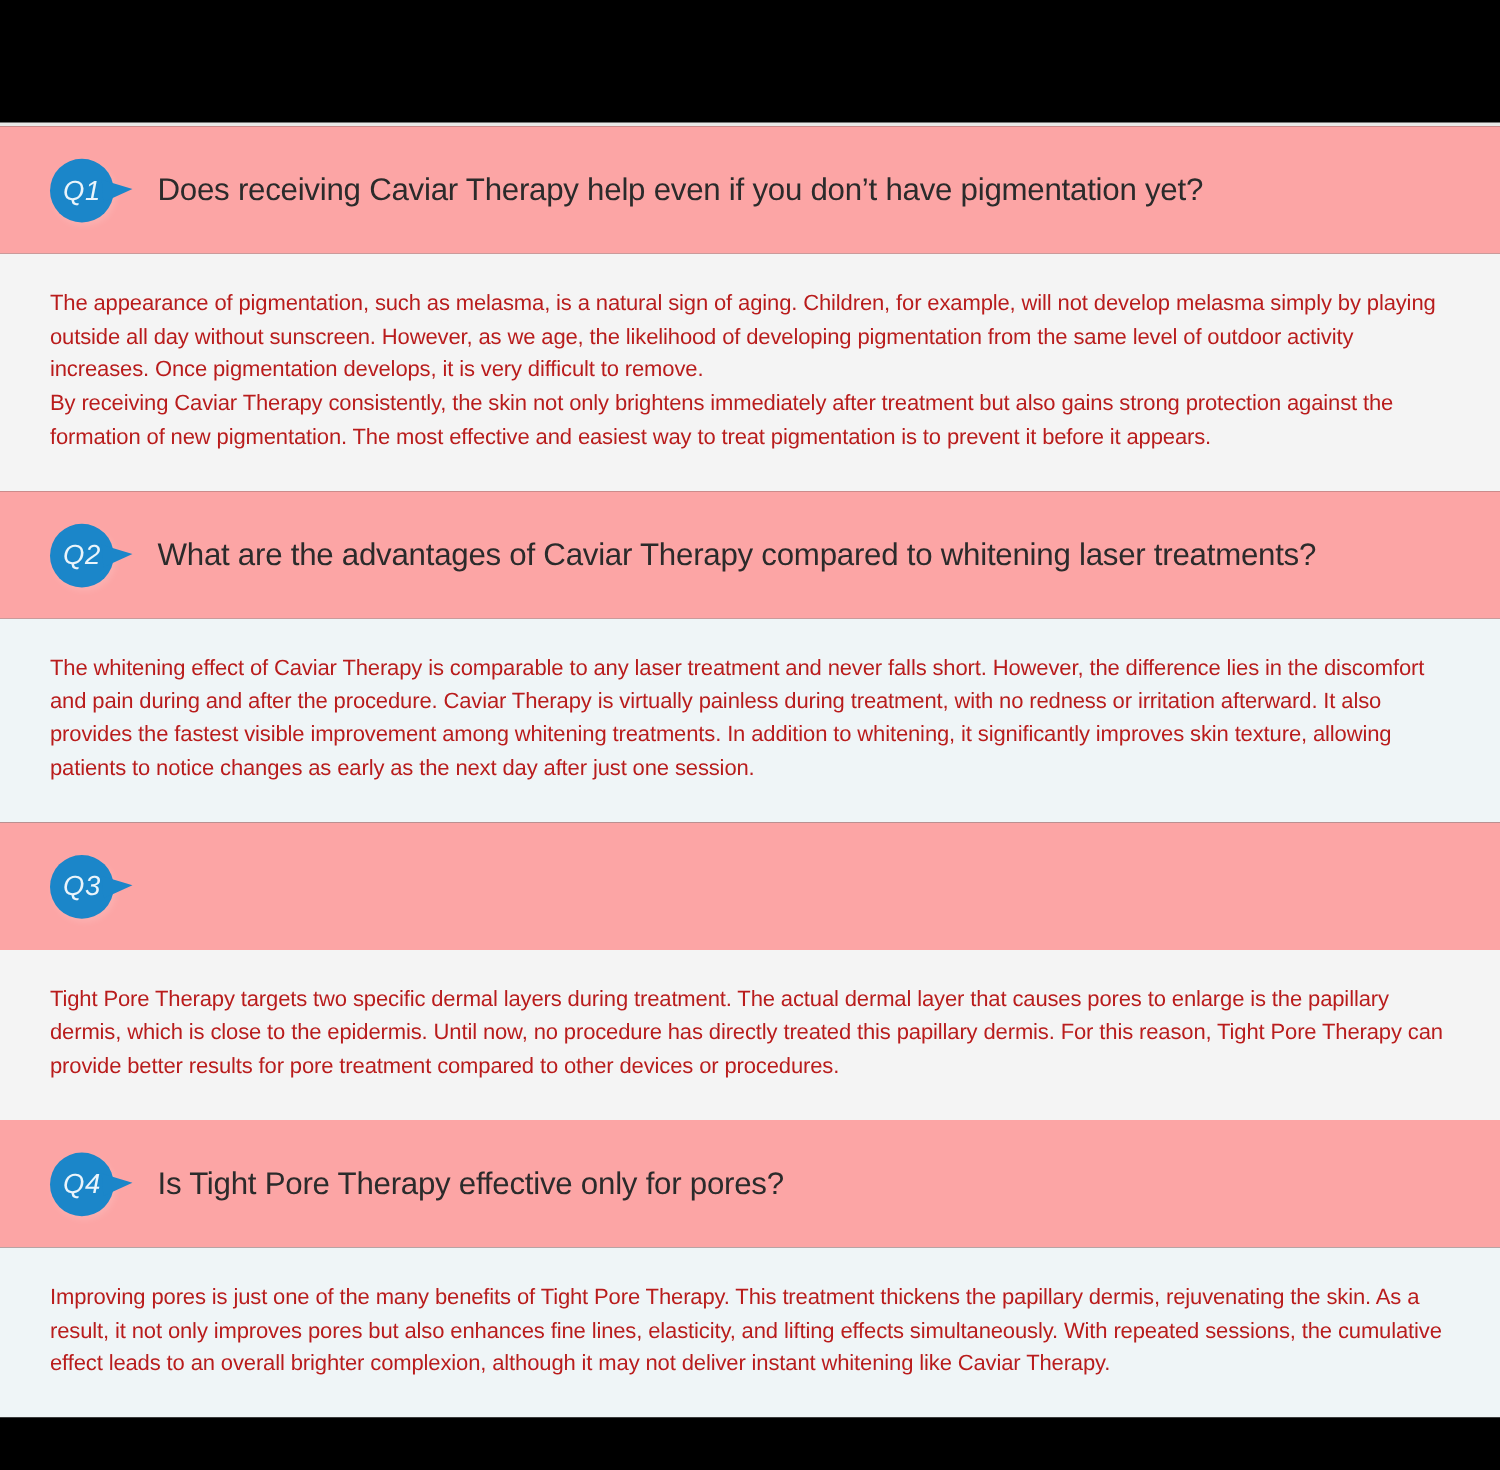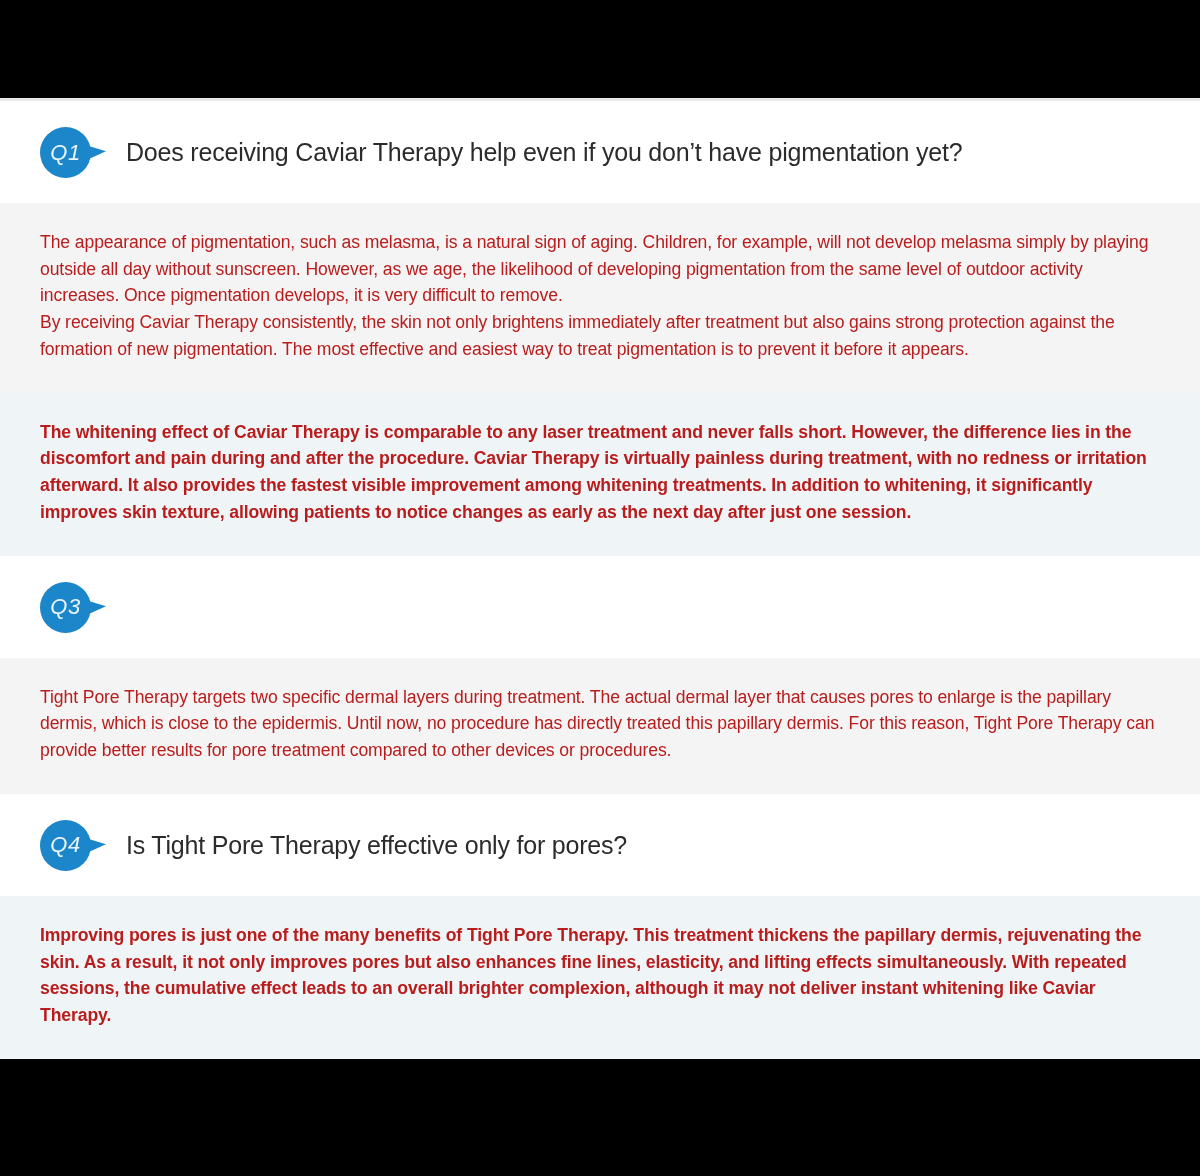--- a/index.html
+++ b/index.html
@@ -30,21 +30,21 @@
   .top-rule {
     height: 3px;
     background: #e9e9e7;
     width: 1200px;
   }
 
   
   .qa-block { width: 1200px; }
 
   .question-bar {
-    background: #ffffff;
+    background: #fca5a5;
     height: 102px;
     display: flex;
     align-items: center;
     padding-left: 40px;
     box-sizing: border-box;
   }
 
   .badge-wrap {
     position: relative;
     width: 64px;
@@ -95,21 +95,21 @@
     line-height: 1.2;
     white-space: nowrap;
   }
 
   
   .answer-panel {
     padding: 26px 44px 30px 40px;
     box-sizing: border-box;
   }
   .answer-panel.gray  { background: #f4f4f4; }
-  .answer-panel.blue  { background: #eff5f7; font-weight: bold; }
+  .answer-panel.blue  { background: #eff5f7; }
 
   .answer-text {
     color: #b91c1c;
     font-size: 17.6px;
     line-height: 1.52;
     letter-spacing: -0.1px;
     margin: 0;
     white-space: pre-line;
   }
 
@@ -133,20 +133,29 @@
       </div>
       <div class="question-text">Does receiving Caviar Therapy help even if you don’t have pigmentation yet?</div>
     </div>
     <div class="answer-panel gray">
       <p class="answer-text">The appearance of pigmentation, such as melasma, is a natural sign of aging. Children, for example, will not develop melasma simply by playing outside all day without sunscreen. However, as we age, the likelihood of developing pigmentation from the same level of outdoor activity increases. Once pigmentation develops, it is very difficult to remove.
  By receiving Caviar Therapy consistently, the skin not only brightens immediately after treatment but also gains strong protection against the formation of new pigmentation. The most effective and easiest way to treat pigmentation is to prevent it before it appears.</p>
     </div>
   </div>
 
   <div class="qa-block">
+    <div class="question-bar">
+      <div class="badge-wrap">
+        <div class="badge">
+          <span class="badge-text">Q2</span>
+        </div>
+        <div class="badge-tail"></div>
+      </div>
+      <div class="question-text">What are the advantages of Caviar Therapy compared to whitening laser treatments?</div>
+    </div>
     <div class="answer-panel blue">
       <p class="answer-text">The whitening effect of Caviar Therapy is comparable to any laser treatment and never falls short. However, the difference lies in the discomfort and pain during and after the procedure. Caviar Therapy is virtually painless during treatment, with no redness or irritation afterward. It also provides the fastest visible improvement among whitening treatments. In addition to whitening, it significantly improves skin texture, allowing patients to notice changes as early as the next day after just one session.</p>
     </div>
   </div>
 
   <div class="qa-block">
     <div class="question-bar">
       <div class="badge-wrap">
         <div class="badge">
           <span class="badge-text">Q3</span>

